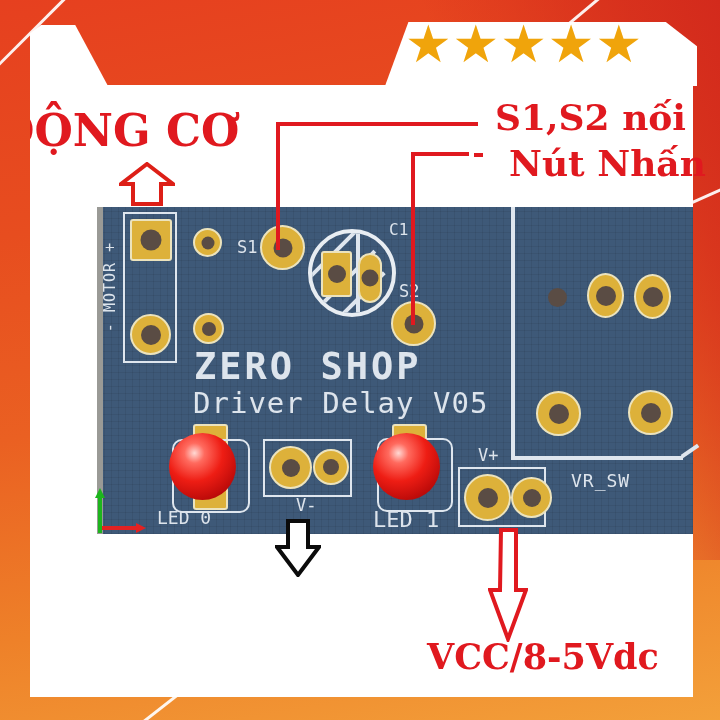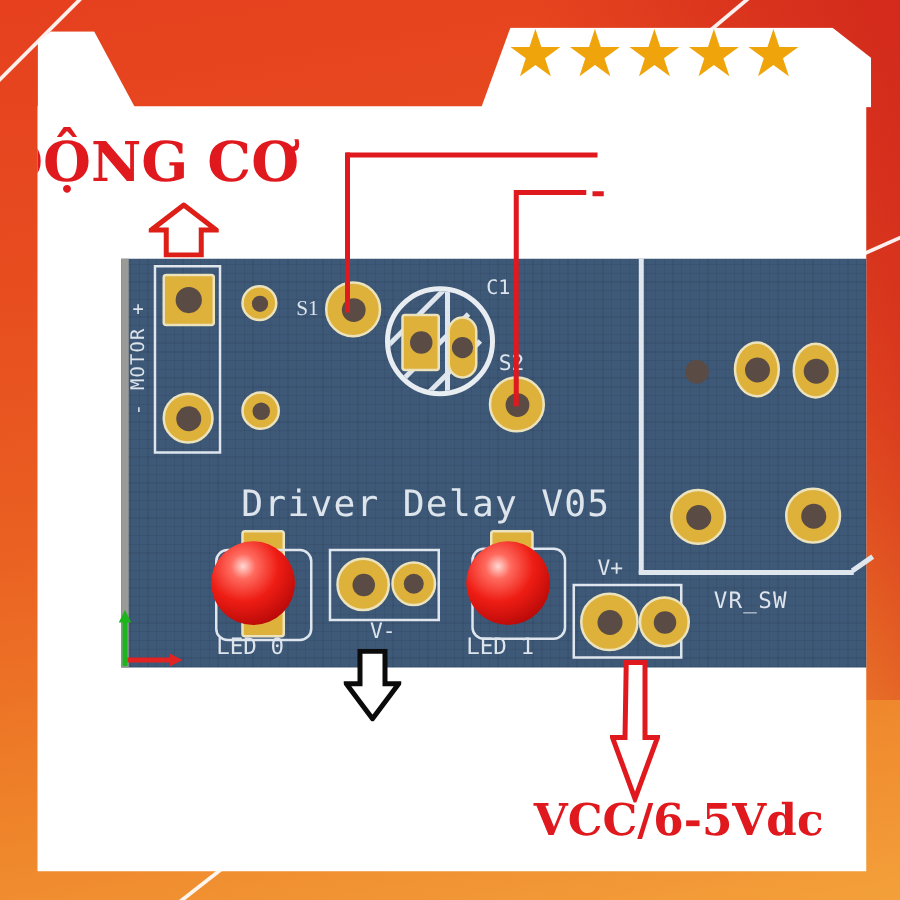--- a/index.html
+++ b/index.html
@@ -77,21 +77,21 @@
       </div>
     <div class="abs silk" style="left:-62px;top:71px;width:150px;font-size:15px;letter-spacing:1px;text-align:center;transform:rotate(-90deg);">- MOTOR +</div>
 
     <div class="abs pad" style="left:96px;top:21px;width:29px;height:29px;">
         <div class="hole" style="width:13px;height:13px;"></div>
       </div>
     <div class="abs pad" style="left:96px;top:106px;width:31px;height:31px;">
         <div class="hole" style="width:14px;height:14px;"></div>
       </div>
 
-    <div class="abs silk" style="left:140px;top:30px;font-size:17px;font-family:Liberation Serif, serif;">S1</div>
+    <div class="abs silk" style="left:140px;top:30px;font-size:17px;">S1</div>
     <div class="abs pad" style="left:163px;top:18px;width:45px;height:45px;">
         <div class="hole" style="width:19px;height:19px;"></div>
       </div>
 
     <div class="abs t-circle" style="left:211px;top:22px;width:88px;height:88px;">
       <div class="abs wline" style="left:44px;top:0;width:4px;height:80px;"></div>
       <div class="abs wline" style="left:-22px;top:22px;width:80px;height:4px;transform:rotate(-45deg);"></div>
       <div class="abs wline" style="left:-14px;top:48px;width:90px;height:4px;transform:rotate(-45deg);"></div>
       <div class="abs wline" style="left:4px;top:66px;width:80px;height:4px;transform:rotate(-45deg);"></div>
     </div>
@@ -101,41 +101,42 @@
     <div class="abs pad" style="left:261px;top:46px;width:24px;height:50px;border-radius:12px;">
         <div class="hole" style="width:17px;height:17px;"></div>
       </div>
 
     <div class="abs silk" style="left:292px;top:13px;font-size:16px;">C1</div>
     <div class="abs silk" style="left:302px;top:74px;font-size:17px;">S2</div>
     <div class="abs pad" style="left:294px;top:94px;width:45px;height:45px;">
         <div class="hole" style="width:19px;height:19px;"></div>
       </div>
 
+    <div class="abs silk" style="left:97px;top:138px;font-size:37px;font-weight:bold;letter-spacing:3px;">ZERO SHOP</div>
     <div class="abs silk" style="left:96px;top:179px;font-size:29px;letter-spacing:1px;">Driver Delay V05</div>
 
     <div class="abs pad sq" style="left:96px;top:217px;width:35px;height:24px;"></div>
     <div class="abs pad sq" style="left:96px;top:280px;width:35px;height:23px;"></div>
     <div class="abs srect" style="left:75px;top:232px;width:78px;height:74px;border-radius:10px;"></div>
     <div class="abs dome" style="left:72px;top:226px;width:67px;height:67px;"></div>
-    <div class="abs silk" style="left:76px;top:300px;font-size:18px;text-align:right;">LED 0</div>
+    <div class="abs silk" style="left:60px;top:300px;font-size:18px;text-align:right;">LED 0</div>
 
     <div class="abs srect" style="left:166px;top:232px;width:89px;height:58px;"></div>
     <div class="abs pad" style="left:172px;top:239px;width:43px;height:43px;">
         <div class="hole" style="width:18px;height:18px;"></div>
       </div>
     <div class="abs pad" style="left:216px;top:242px;width:36px;height:36px;">
         <div class="hole" style="width:16px;height:16px;"></div>
       </div>
     <div class="abs silk" style="left:199px;top:288px;font-size:17px;">V-</div>
 
     <div class="abs pad sq" style="left:295px;top:217px;width:35px;height:24px;"></div>
     <div class="abs srect" style="left:280px;top:231px;width:76px;height:74px;border-radius:10px;"></div>
     <div class="abs dome" style="left:276px;top:226px;width:67px;height:67px;"></div>
-    <div class="abs silk" style="left:276px;top:300px;font-size:18px;">LED 1</div>
+    <div class="abs silk" style="left:276px;top:300px;font-size:22px;">LED 1</div>
 
     <div class="abs silk" style="left:381px;top:238px;font-size:17px;">V+</div>
     <div class="abs srect" style="left:361px;top:260px;width:88px;height:60px;"></div>
     <div class="abs pad" style="left:367px;top:267px;width:47px;height:47px;">
         <div class="hole" style="width:20px;height:20px;"></div>
       </div>
     <div class="abs pad" style="left:414px;top:270px;width:41px;height:41px;">
         <div class="hole" style="width:18px;height:18px;"></div>
       </div>
 
@@ -162,23 +163,27 @@
     <div class="abs" style="left:5px;top:319px;width:34px;height:4px;background:#e32222;"></div>
     <div class="abs" style="left:39px;top:316px;width:0;height:0;border-top:5px solid transparent;border-bottom:5px solid transparent;border-left:10px solid #e32222;"></div>
   </div>
 
   <div class="abs rline" style="left:277px;top:122px;width:201px;height:4px;"></div>
   <div class="abs rline" style="left:276px;top:122px;width:4px;height:128px;"></div>
   <div class="abs rline" style="left:412px;top:152px;width:57px;height:4px;"></div>
   <div class="abs rline" style="left:474px;top:153px;width:9px;height:4px;"></div>
   <div class="abs rline" style="left:411px;top:152px;width:4px;height:173px;"></div>
 
+  <div class="abs callout red" style="left:495px;top:94px;font-size:36px;line-height:46px;">
+    <div>S1,S2 nối</div>
+    <div style="margin-left:14px;">Nút Nhấn</div>
+  </div>
 
   <svg class="abs" style="left:275px;top:519px;" width="46" height="58" viewBox="0 0 46 58">
     <polygon points="13,2 33,2 33,28 44,28 23,56 2,28 13,28" fill="#ffffff" stroke="#0b0b0b" stroke-width="4"></polygon>
   </svg>
 
   <svg class="abs" style="left:488px;top:528px;" width="40" height="114" viewBox="0 0 40 114">
     <polygon points="13,2 28,2 28,62 38,62 20,111 2,62 12,62" fill="#ffffff" stroke="#e0191f" stroke-width="4"></polygon>
   </svg>
-  <div class="abs callout red" style="left:427px;top:636px;font-size:35px;">VCC/6-5Vdc</div>
+  <div class="abs callout red" style="left:427px;top:636px;font-size:35px;">VCC/8-5Vdc</div>
 
 </div>
 
 </body></html>

